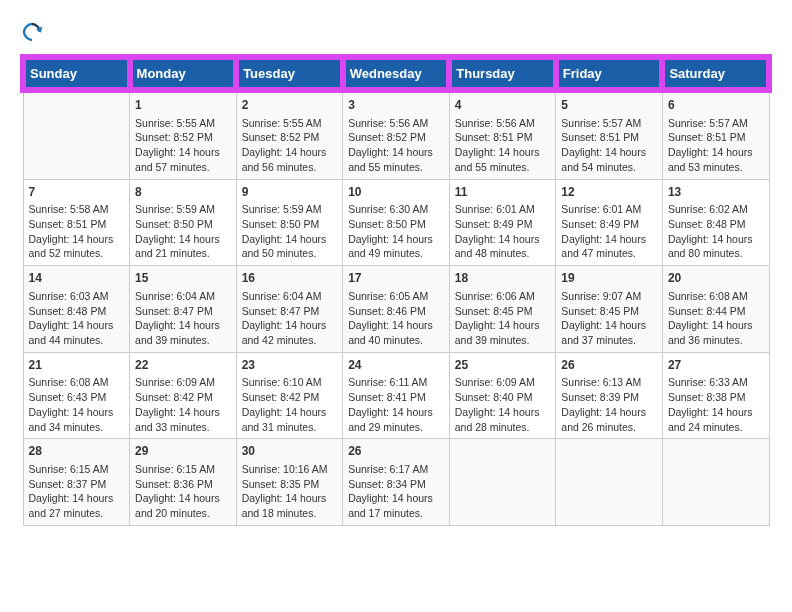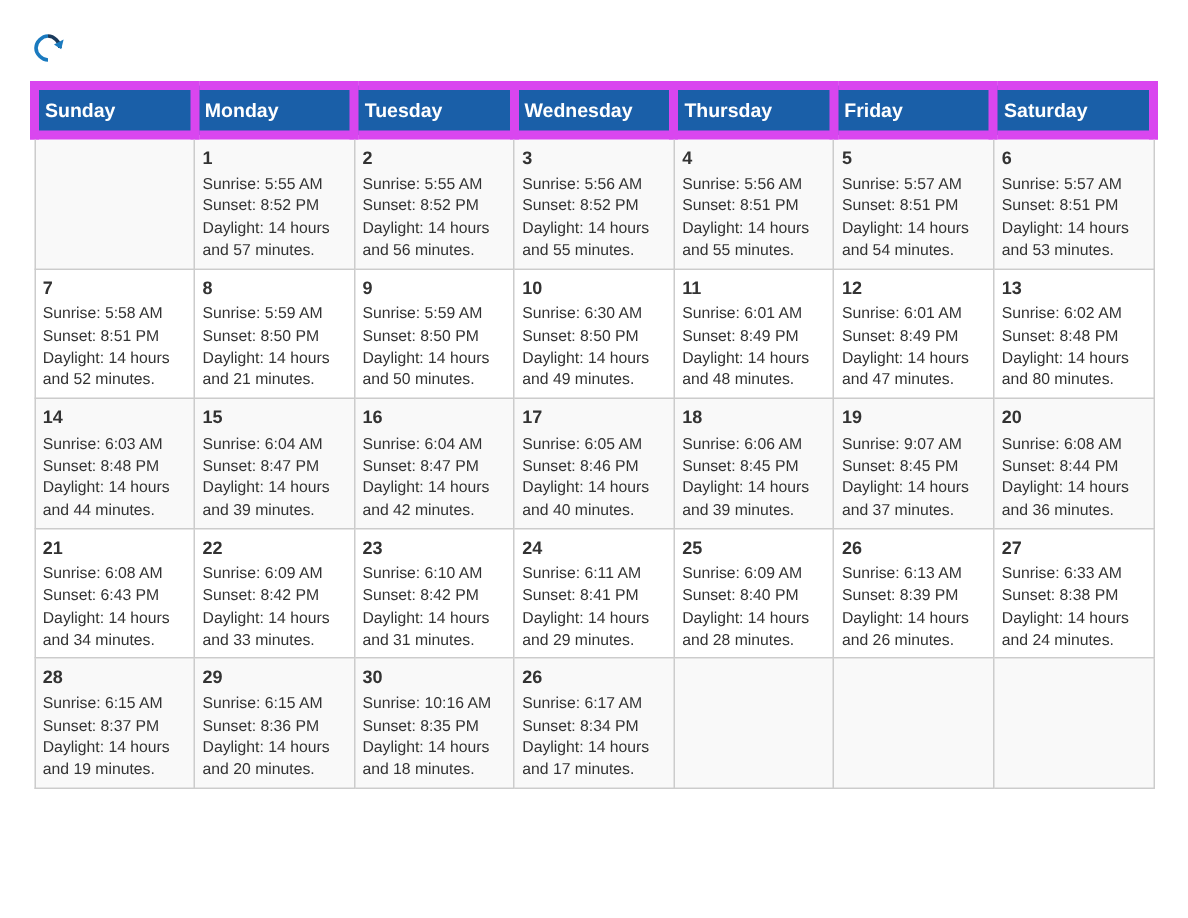--- a/index.html
+++ b/index.html
@@ -320,21 +320,21 @@
           <div>Daylight: 14 hours</div>
           <div>and 24 minutes.</div>
         </td>
       </tr>
       <tr>
         <td>
           <span class="day-number">28</span>
           <div>Sunrise: 6:15 AM</div>
           <div>Sunset: 8:37 PM</div>
           <div>Daylight: 14 hours</div>
-          <div>and 19 minutes.</div>
+          <div>and 27 minutes.</div>
         </td>
         <td>
           <span class="day-number">29</span>
           <div>Sunrise: 6:15 AM</div>
           <div>Sunset: 8:36 PM</div>
           <div>Daylight: 14 hours</div>
           <div>and 20 minutes.</div>
         </td>
         <td>
           <span class="day-number">30</span>

